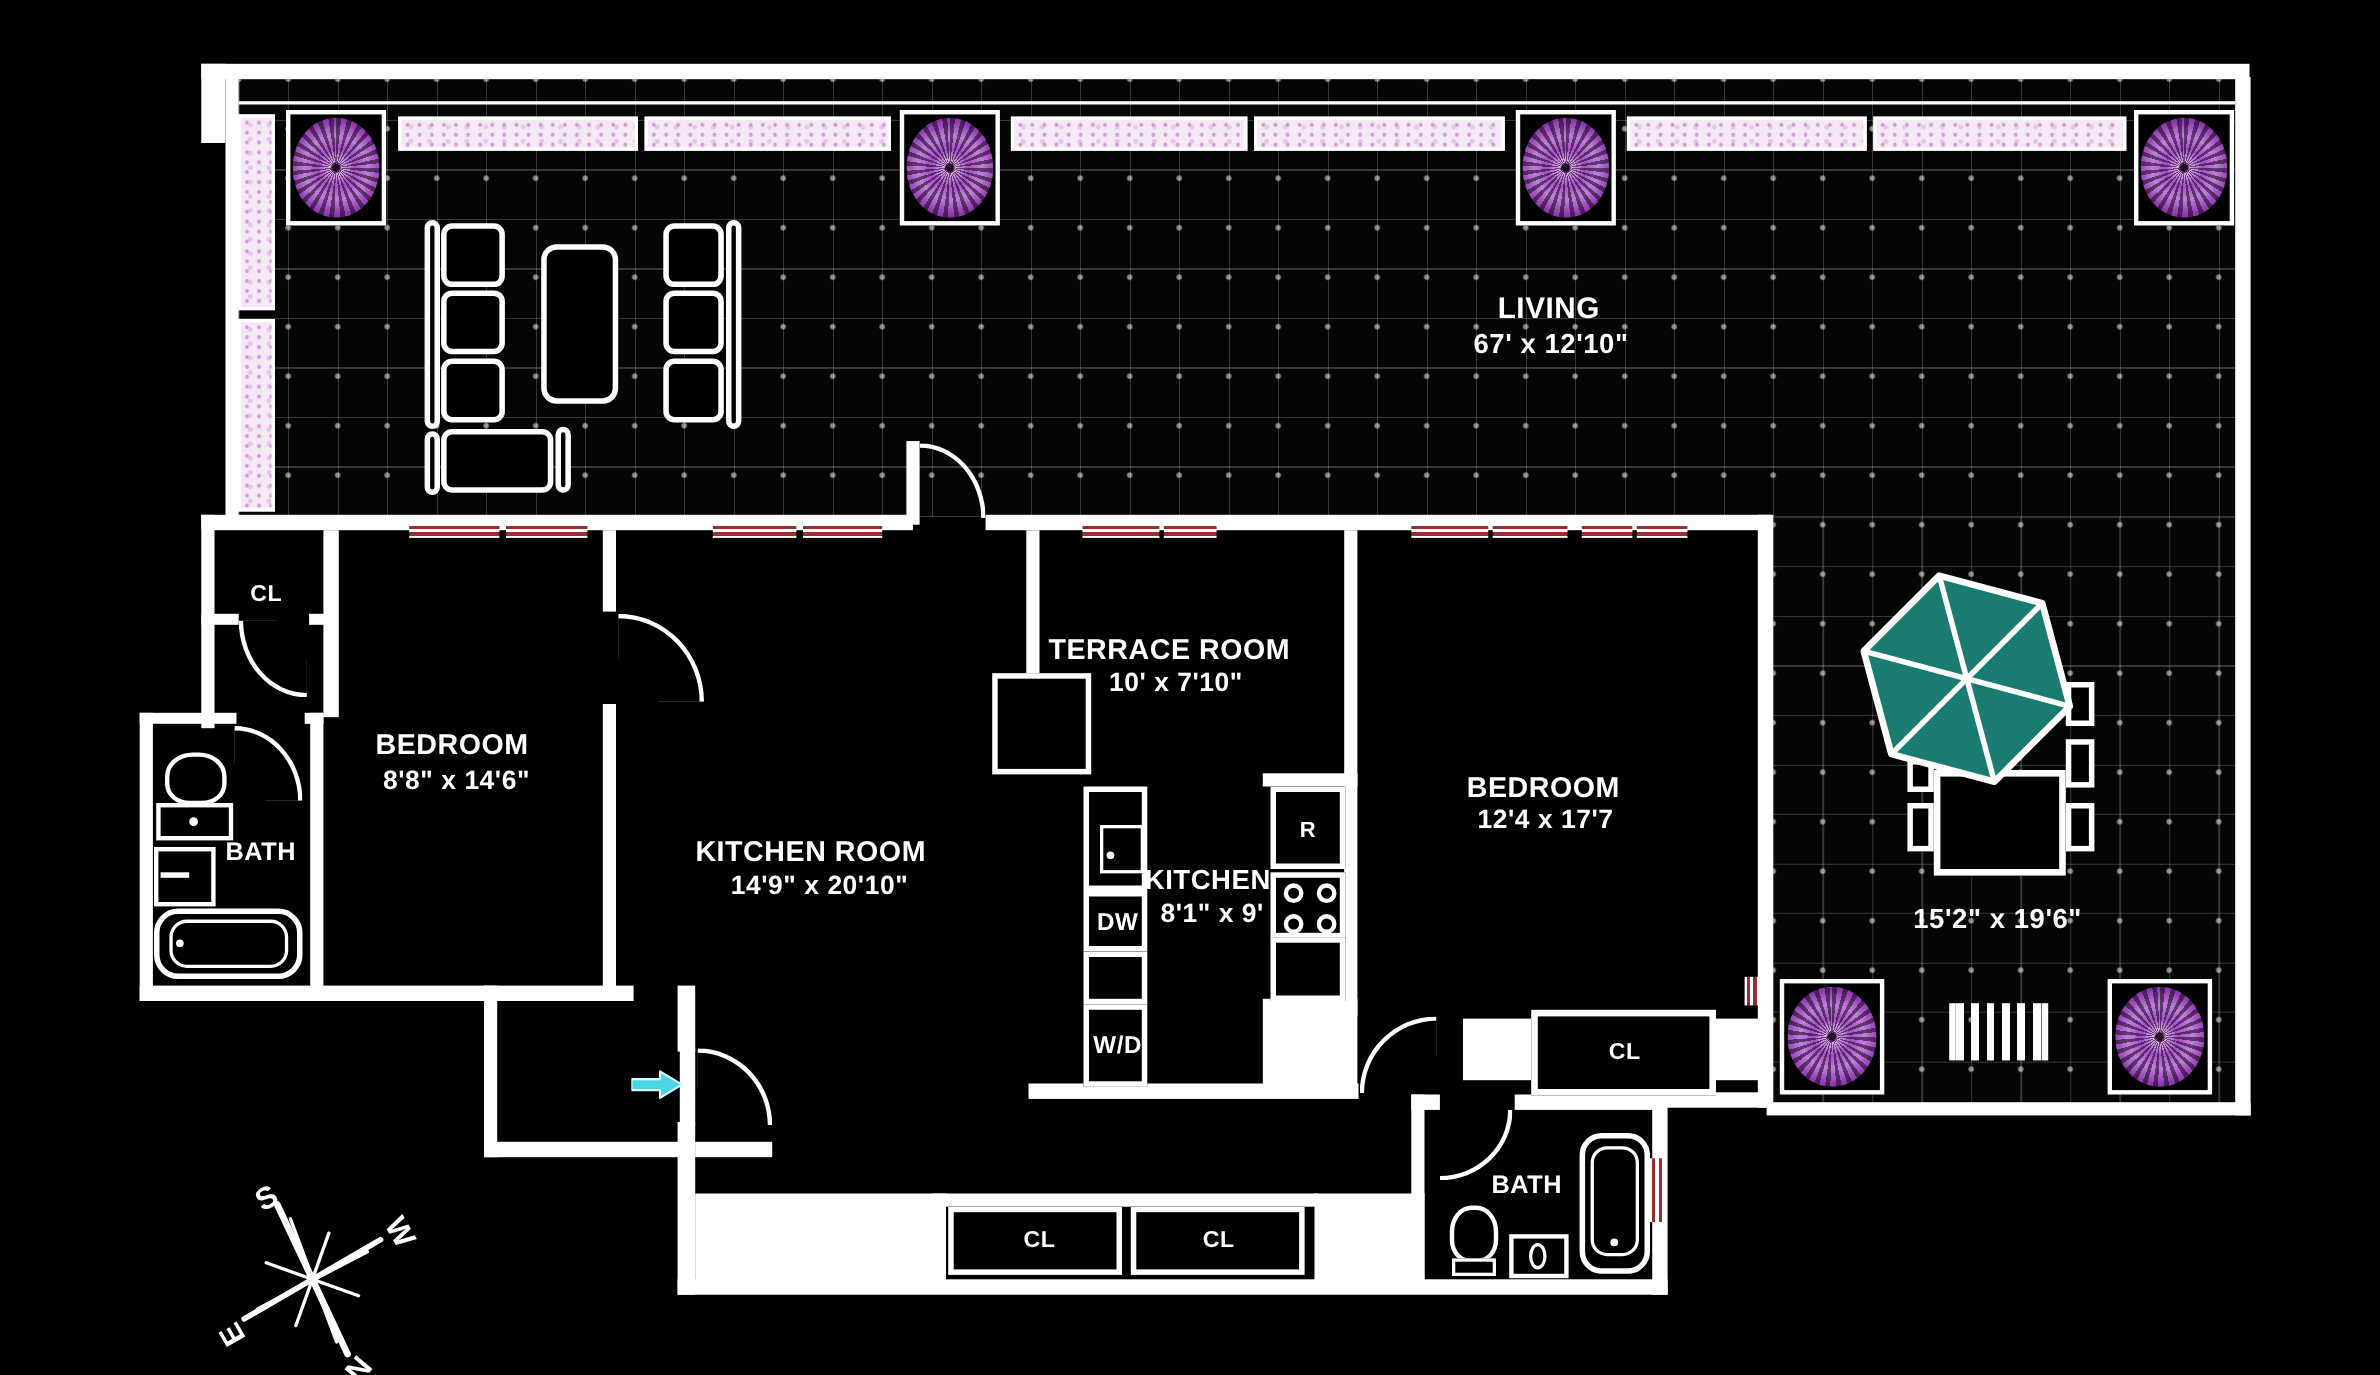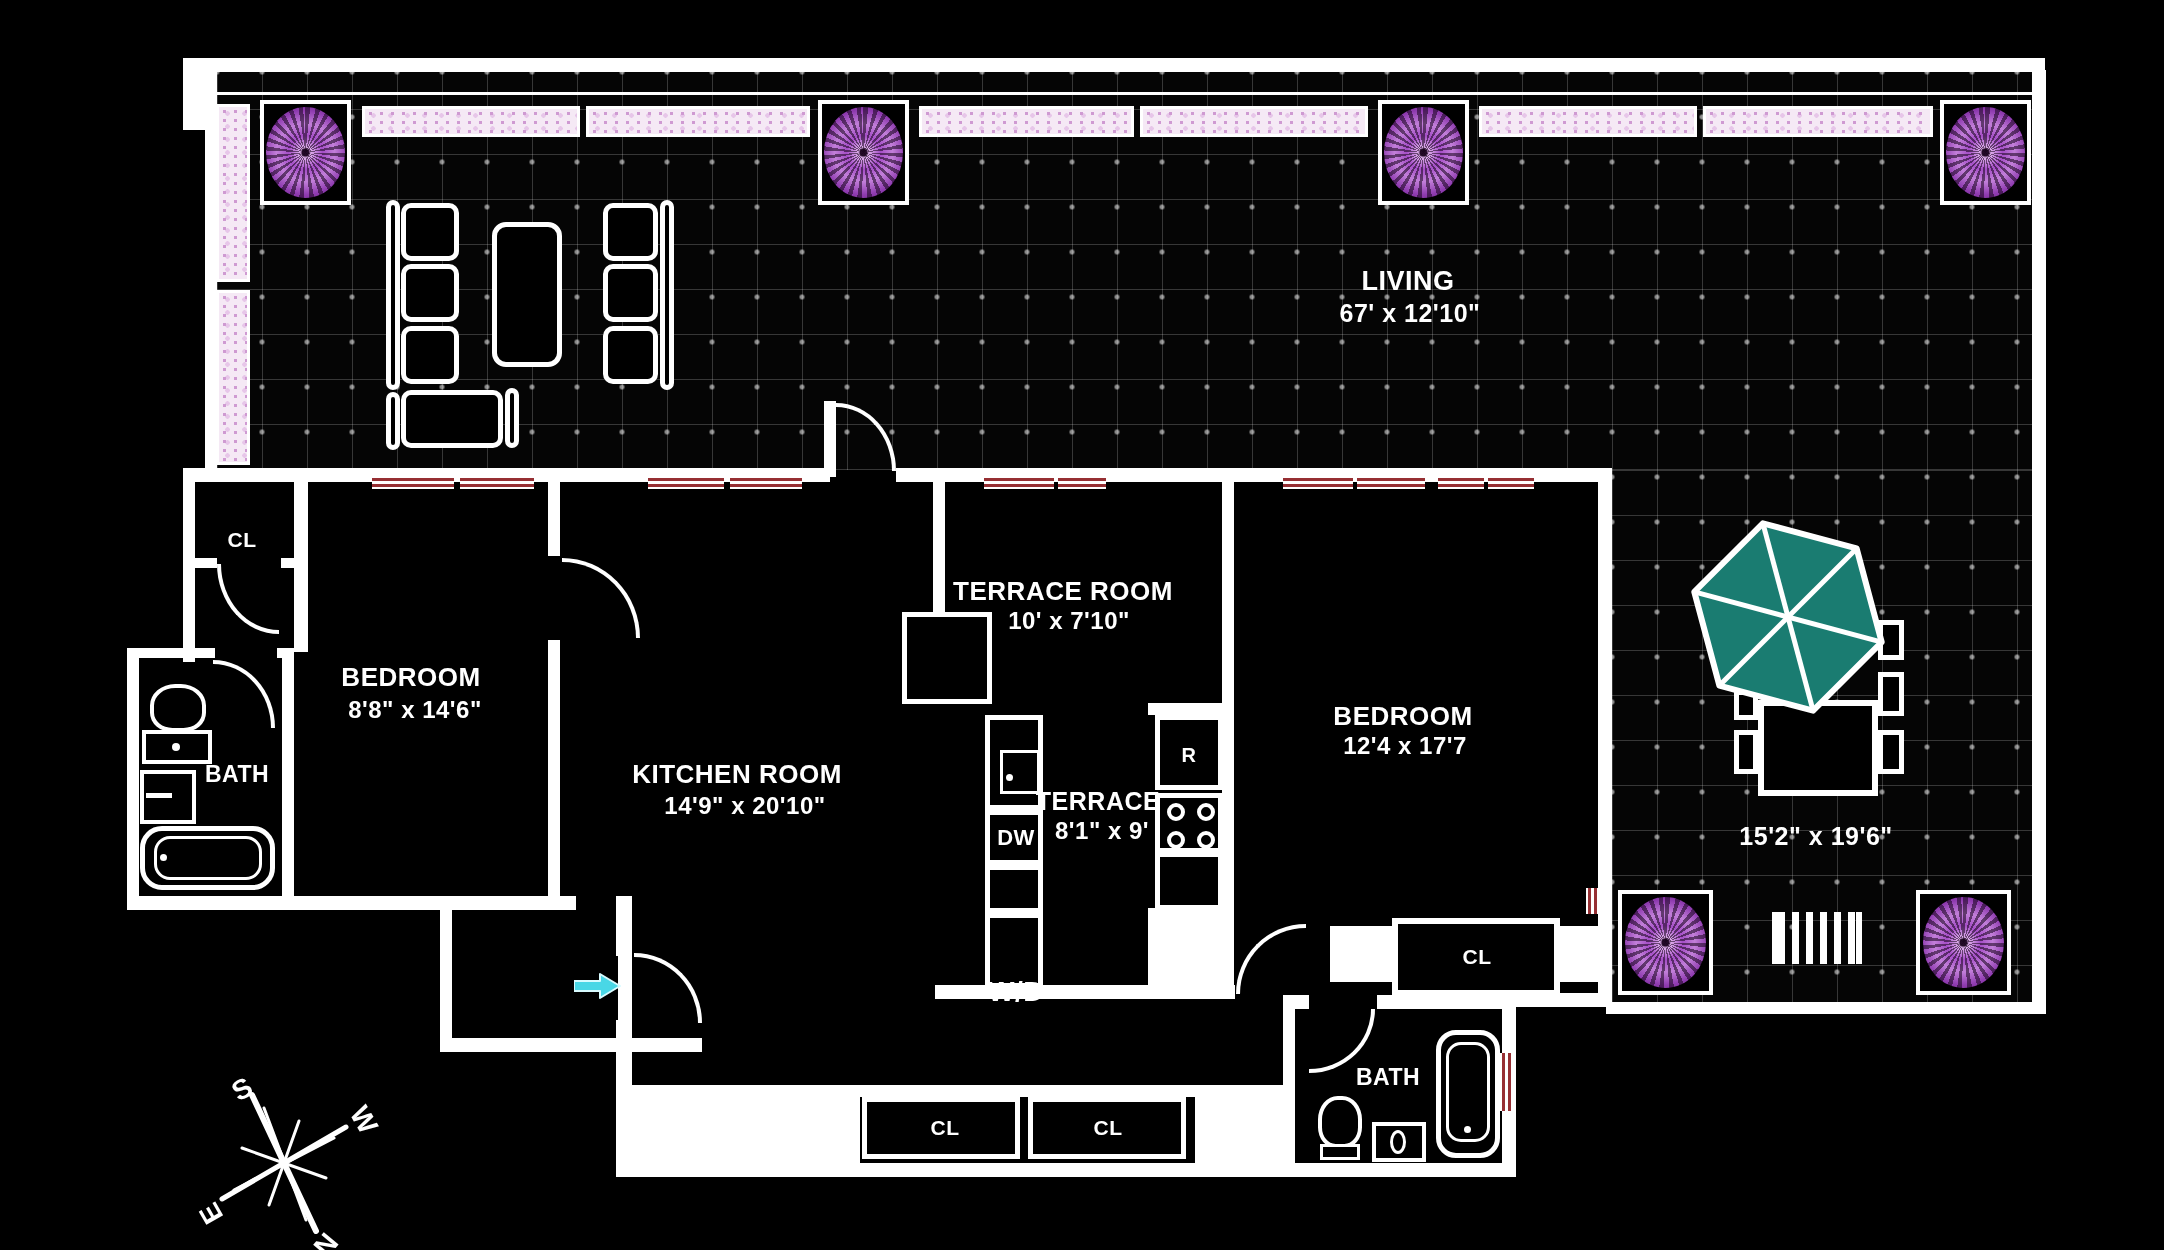--- a/index.html
+++ b/index.html
@@ -231,31 +231,31 @@
 
   <div class="lbl" style="left:411px;top:677px;font-size:26px;">BEDROOM</div>
   <div class="lbl" style="left:415px;top:710px;font-size:24px;">8'8" x 14'6"</div>
 
   <div class="lbl" style="left:737px;top:774px;font-size:26px;">KITCHEN ROOM</div>
   <div class="lbl" style="left:745px;top:806px;font-size:24px;">14'9" x 20'10"</div>
 
   <div class="lbl" style="left:1063px;top:591px;font-size:26px;">TERRACE ROOM</div>
   <div class="lbl" style="left:1069px;top:621px;font-size:24px;">10' x 7'10"</div>
 
-  <div class="lbl" style="left:1098px;top:801px;font-size:25px;">TERRACE</div>
+  <div class="lbl" style="left:1098px;top:801px;font-size:25px;">KITCHEN</div>
   <div class="lbl" style="left:1102px;top:831px;font-size:24px;">8'1" x 9'</div>
 
   <div class="lbl" style="left:1403px;top:716px;font-size:26px;">BEDROOM</div>
   <div class="lbl" style="left:1405px;top:746px;font-size:24px;">12'4 x 17'7</div>
 
   <div class="lbl" style="left:237px;top:774px;font-size:23px;">BATH</div>
   <div class="lbl" style="left:1388px;top:1077px;font-size:23px;">BATH</div>
 
   <div class="lbl" style="left:242px;top:540px;font-size:21px;">CL</div>
   <div class="lbl" style="left:1477px;top:957px;font-size:21px;">CL</div>
   <div class="lbl" style="left:945px;top:1128px;font-size:21px;">CL</div>
   <div class="lbl" style="left:1108px;top:1128px;font-size:21px;">CL</div>
 
   <div class="lbl" style="left:1016px;top:838px;font-size:22px;">DW</div>
-  <div class="lbl" style="left:1016px;top:992px;font-size:28px;">W/D</div>
+  <div class="lbl" style="left:1016px;top:950px;font-size:22px;">W/D</div>
   <div class="lbl" style="left:1189px;top:755px;font-size:20px;">R</div>
 
 </div>
 
 </body></html>

